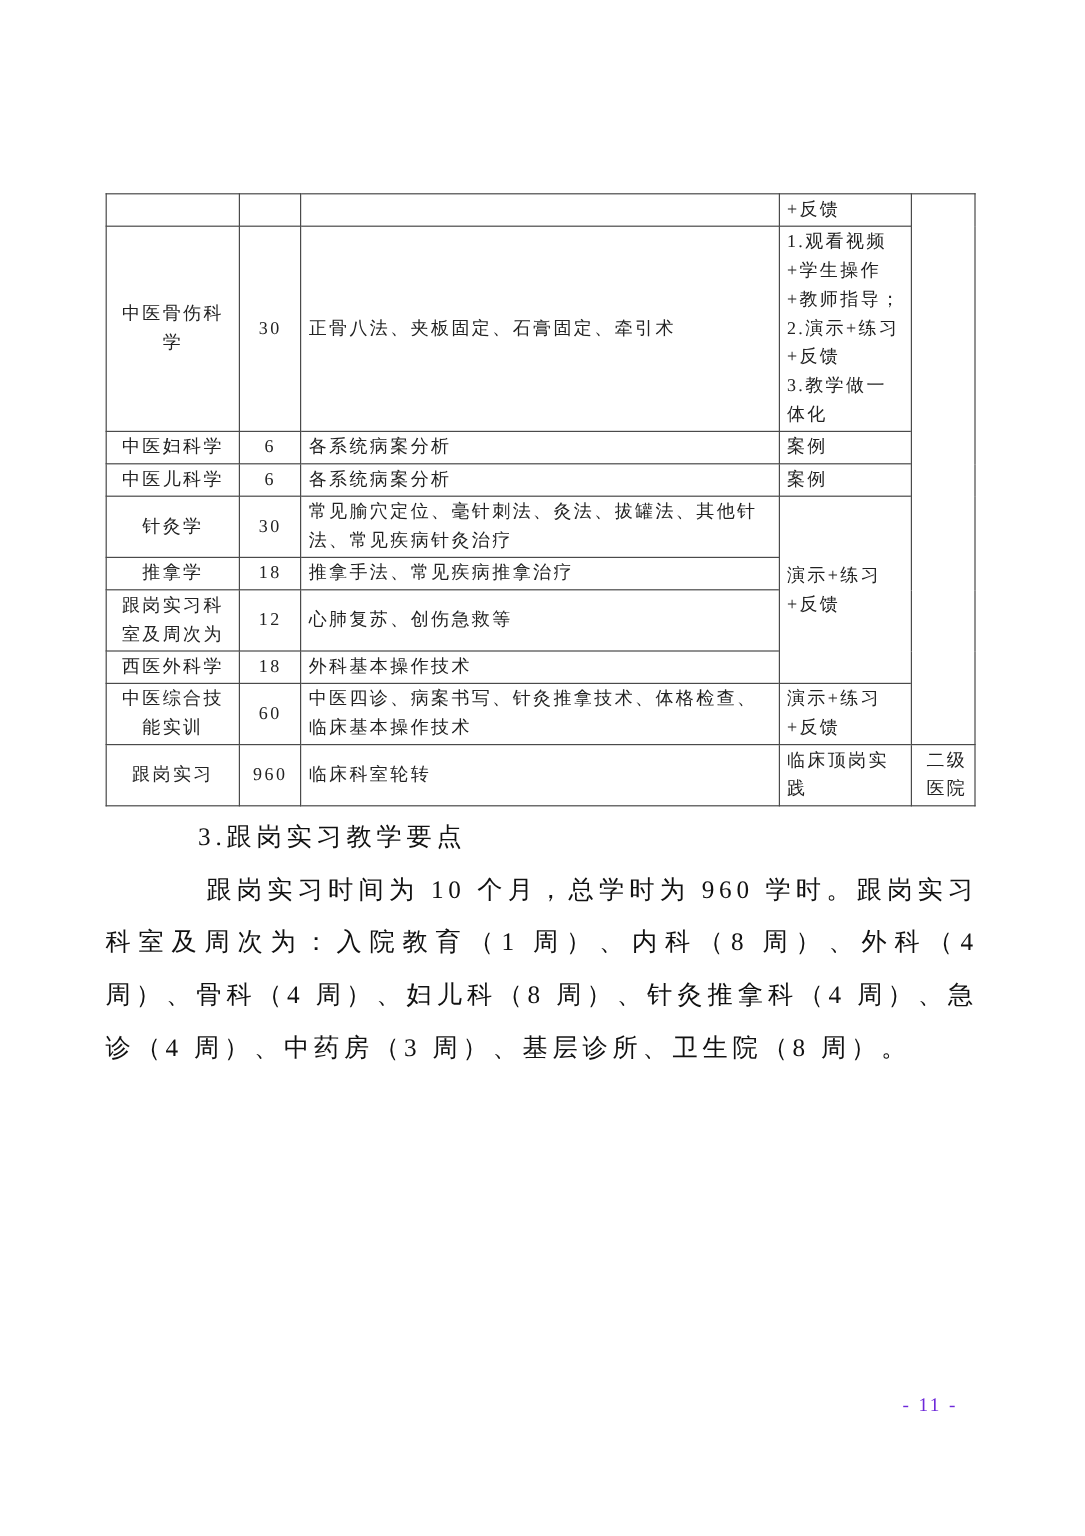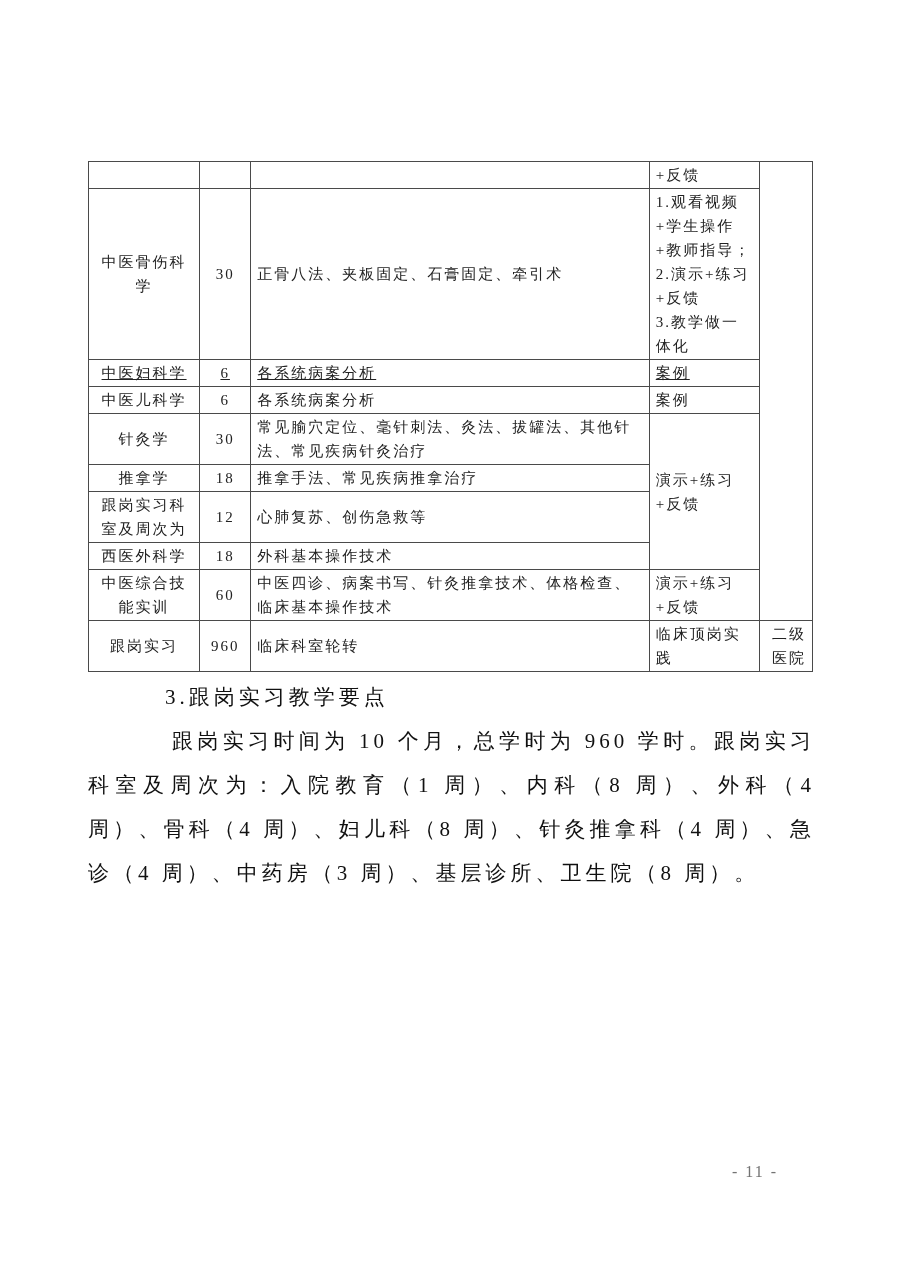--- a/index.html
+++ b/index.html
@@ -35,46 +35,46 @@
     vertical-align: middle;
     overflow: hidden;
   }
   td.c-course { text-align: center; }
   td.c-hours  { text-align: center; letter-spacing: 0; }
   td.c-content{ text-align: left; padding-left: 9px; letter-spacing: 1px; }
   td.c-method { text-align: left; padding-left: 7px; letter-spacing: 1px; }
   td.c-place  { text-align: right; }
   tr.row-a { height: 23px; }
   tr.row-b { height: 171px; }
-  tr.row-c { height: 26px; text-decoration: underline; }
+  tr.row-c { height: 26px; }
   tr.row-d { height: 26px; }
   tr.row-e { height: 47px; }
   tr.row-f { height: 26px; }
   tr.row-g { height: 49px; }
   tr.row-h { height: 25px; }
   tr.row-i { height: 51px; }
   tr.row-j { height: 51px; }
   .bodytext {
     margin-top: 3px;
     width: 727px;
     font-size: 21px;
     line-height: 44px;
     letter-spacing: 4px;
     text-align: justify;
     color: #111111;
   }
   .bodytext p.heading { text-indent: 77px; }
   .bodytext p.para    { text-indent: 84px; }
   .page-number {
     position: absolute;
-    left: 732px;
+    left: 752px;
     top: 1163px;
     font-size: 16px;
     letter-spacing: 2px;
-    color: #737373;
+    color: #6d28d9;
   }
 </style>
 </head>
 <body>
 
 <div class="page">
   <div class="content">
 
     <table class="curriculum">
       <colgroup>

